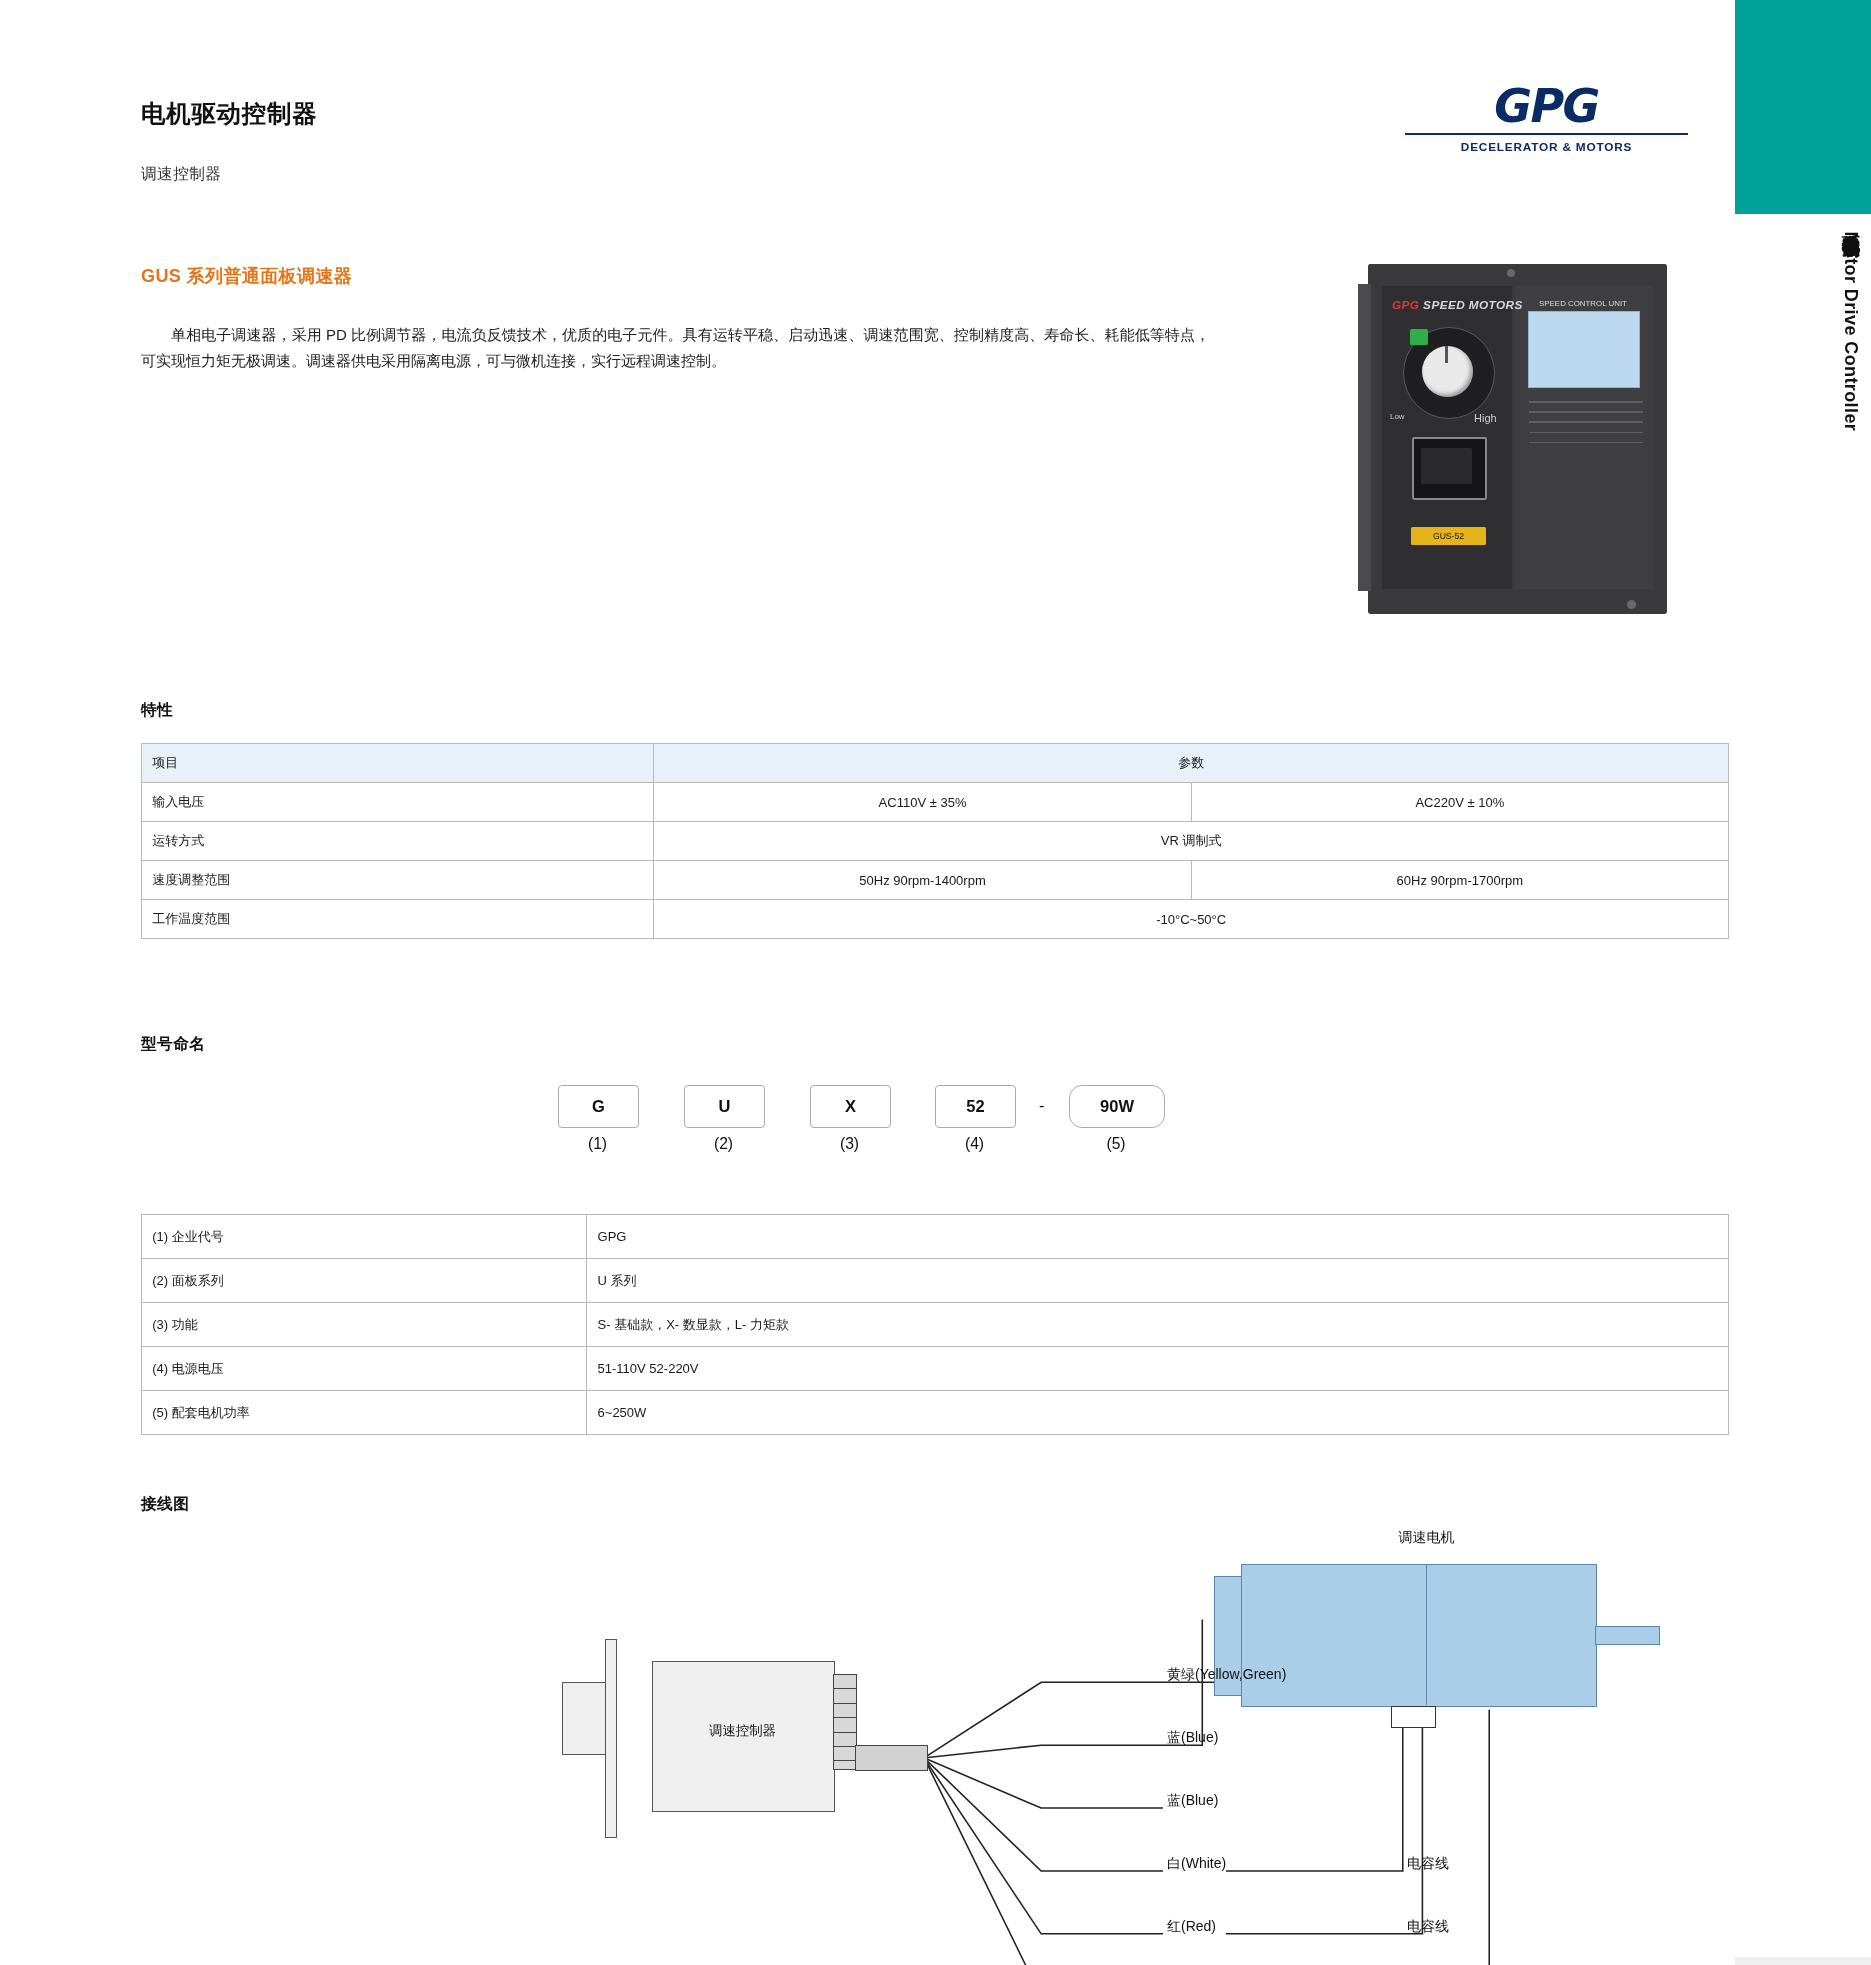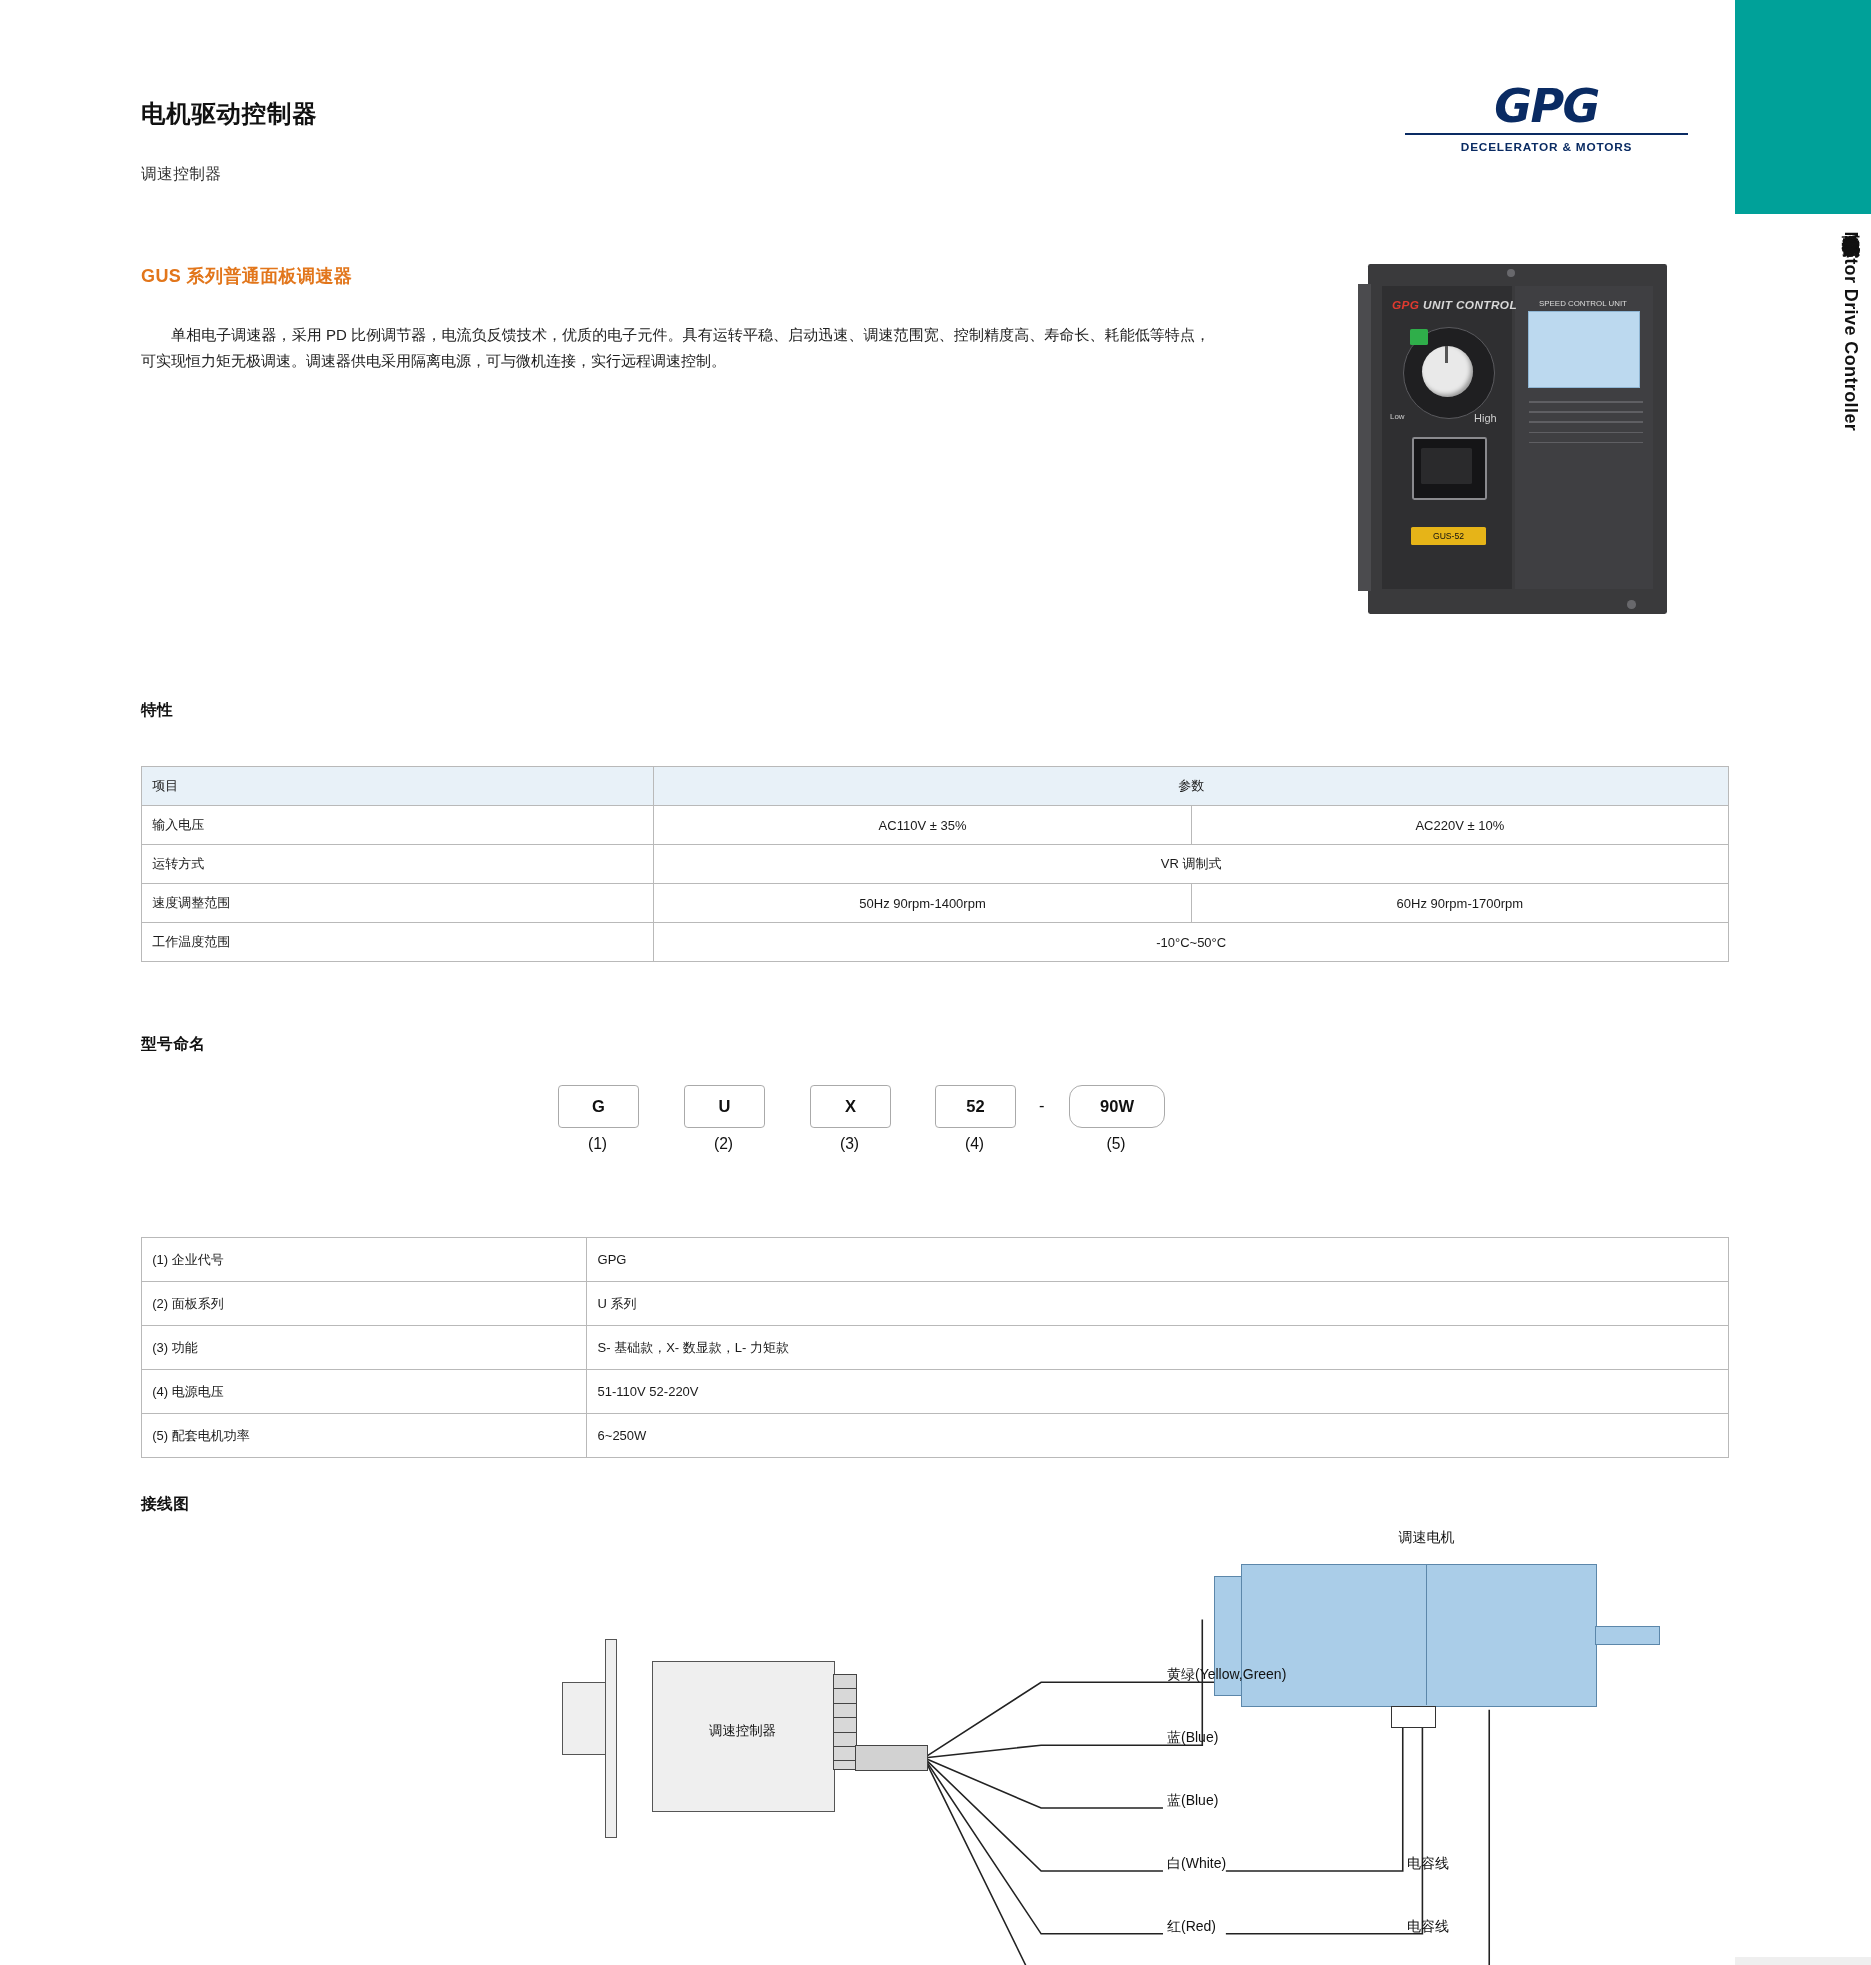--- a/index.html
+++ b/index.html
@@ -162,21 +162,21 @@
   .ph-stud-b {
     position:absolute; left:283px; top:348px; width:8.6px; height:8.6px;
     border-radius:50%; background:#68686c;
   }
   
   .sec-head {
     position:absolute; left:141px;
     font-size:15.7px; font-weight:bold; color:#111; letter-spacing:0.4px;
   }
   
-  table { border-collapse:collapse;margin-top:23px; }
+  table { border-collapse:collapse; }
   .tbl-spec {
     position:absolute; left:141px; top:743px; width:1588px;
     font-size:13px;
   }
   .tbl-spec td {
     border:0.8px solid #b9b9b9;
     height:38px; padding:0 10.2px;
     color:#1a1a1a;
   }
   .tbl-spec tr:first-child td { background:#e8f1f8; }
@@ -299,21 +299,21 @@
     <span class="indent"></span><span>单相电子调速器，采用 PD 比例调节器，电流负反馈技术，优质的电子元件。具有运转平稳、启动迅速、调速范围宽、控制精度高、寿命长、耗能低等特点，可实现恒力矩无极调速。调速器供电采用隔离电源，可与微机连接，实行远程调速控制。</span>
   </div>
 
   <div class="photo">
     <div class="ph-body"></div>
     <div class="ph-flange-l"></div>
     <div class="ph-face"></div>
     <div class="ph-face2"></div>
     <div class="ph-brand">
       <span class="red">GPG</span>
-      <span>UNIT CONTROL</span>
+      <span>SPEED MOTORS</span>
     </div>
     <div class="ph-dial"></div>
     <div class="ph-green"></div>
     <div class="ph-knob"></div>
     <div class="ph-knob-mark"></div>
     <div class="ph-low">Low</div>
     <div class="ph-high">High</div>
     <div class="ph-sw"></div>
     <div class="ph-sw-in"></div>
     <div class="ph-model">GUS-52</div>

